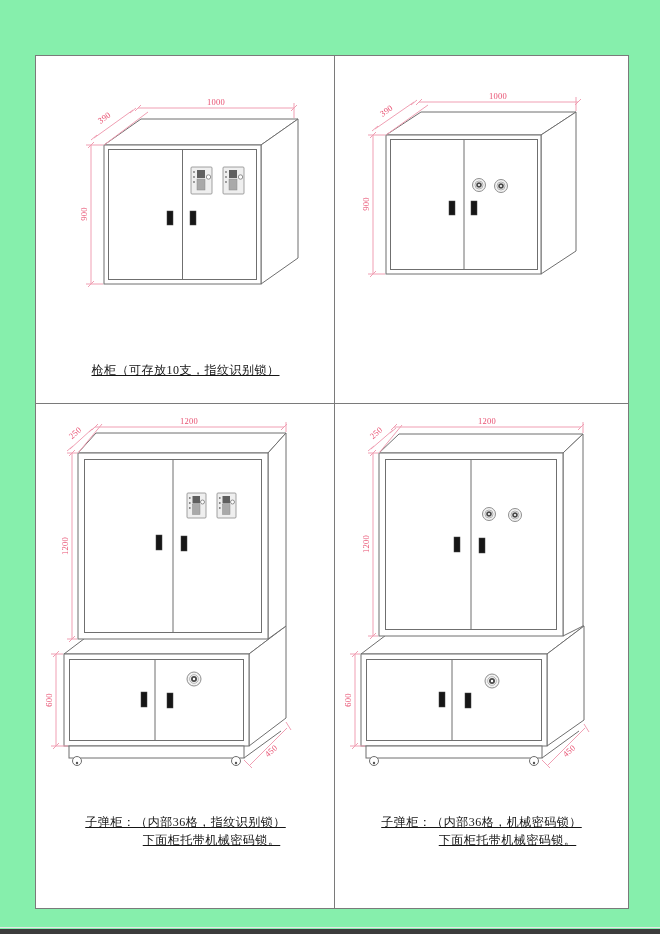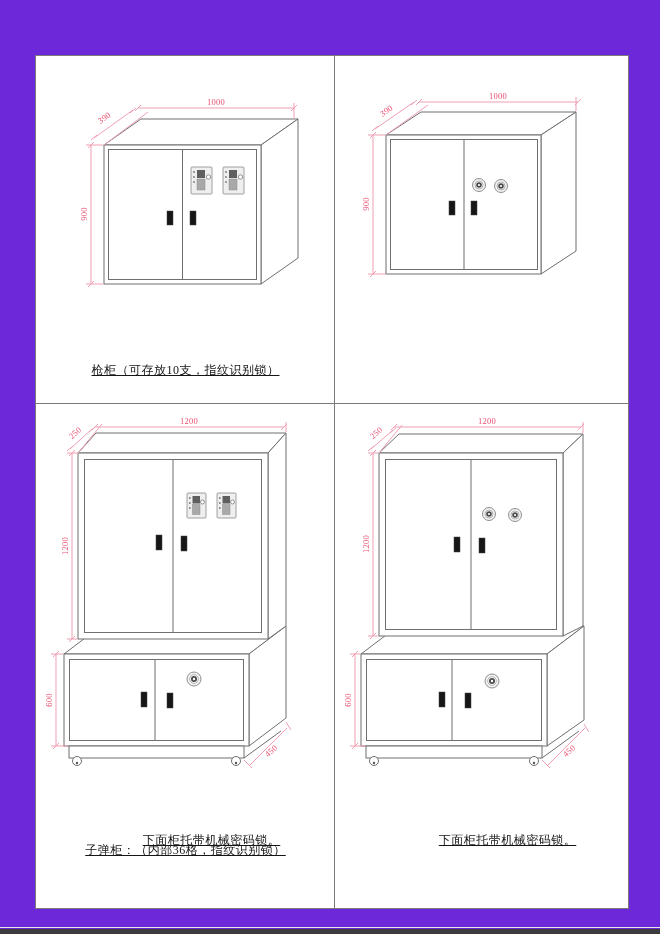--- a/index.html
+++ b/index.html
@@ -1,31 +1,31 @@
 <!DOCTYPE html>
 <html><head>
 <meta charset="utf-8">
 <style>
   html,body{margin:0;padding:0;background:#ffffff;}
-  .page{position:relative;width:660px;height:934px;background:#6d28d9;overflow:hidden;
+  .page{position:relative;width:660px;height:934px;background:#86efac;overflow:hidden;
         font-family:"Liberation Serif","DejaVu Serif",serif;}
   .sheet{position:absolute;left:35px;top:55px;width:592px;height:852px;
          border:1px solid #7a7a7a;background:#ffffff;}
   .vdiv{position:absolute;left:298px;top:0;width:1px;height:852px;background:#7a7a7a;}
   .hdiv{position:absolute;left:0;top:347px;width:592px;height:1px;background:#7a7a7a;}
   .quad{position:absolute;overflow:hidden;}
   .q1{left:0;top:0;width:299px;height:347px;}
   .q2{left:299px;top:0;width:293px;height:347px;}
   .q3{left:0;top:348px;width:299px;height:504px;}
   .q4{left:299px;top:348px;width:293px;height:504px;}
   .draw{position:absolute;left:0;top:0;}
   .cap{position:absolute;left:0;width:100%;text-align:center;color:#151515;
        font-size:12px;letter-spacing:0.5px;white-space:nowrap;text-decoration:underline;}
   .cap-top{top:306px;}
-  .capA{top:410px;margin-top:28px;}
+  .capA{top:410px;}
   .capB{top:428px;transform:translateX(26px);}
   .bottom-line{position:absolute;left:0;top:927px;width:660px;height:1px;background:#e6e6e6;}
   .bottom-bar{position:absolute;left:0;top:929px;width:660px;height:5px;background:#3c3c3c;}
   
   .body polygon,.body rect{fill:#ffffff;stroke:#6f6f6f;stroke-width:1;}
   .body line{stroke:#6f6f6f;stroke-width:1;}
   .handle rect{fill:#161616;stroke:#444;stroke-width:0.5;}
   .fp-outer{fill:#efefef;stroke:#8a8a8a;stroke-width:0.8;}
   .fp-sq{fill:#5f5f5f;}
   .fp-strip{fill:#a9a9a9;stroke:#8a8a8a;stroke-width:0.5;}
@@ -333,19 +333,20 @@
           <line x1="17" y1="345" x2="23" y2="339"></line>
           <text transform="translate(16,296) rotate(-90)">600</text>
         </g>
         <g class="dim">
           <line x1="212" y1="362" x2="250" y2="324"></line>
           <line x1="207" y1="356" x2="215" y2="364"></line>
           <line x1="249" y1="320" x2="254" y2="328"></line>
           <text transform="translate(236,349) rotate(-42)">450</text>
         </g>
       </svg>
+      <div class="cap capA">子弹柜：（内部36格，机械密码锁）</div>
       <div class="cap capB">下面柜托带机械密码锁。</div>
     </div>
   </div>
 
   <div class="bottom-line"></div>
   <div class="bottom-bar"></div>
 </div>
 
 </body></html>

